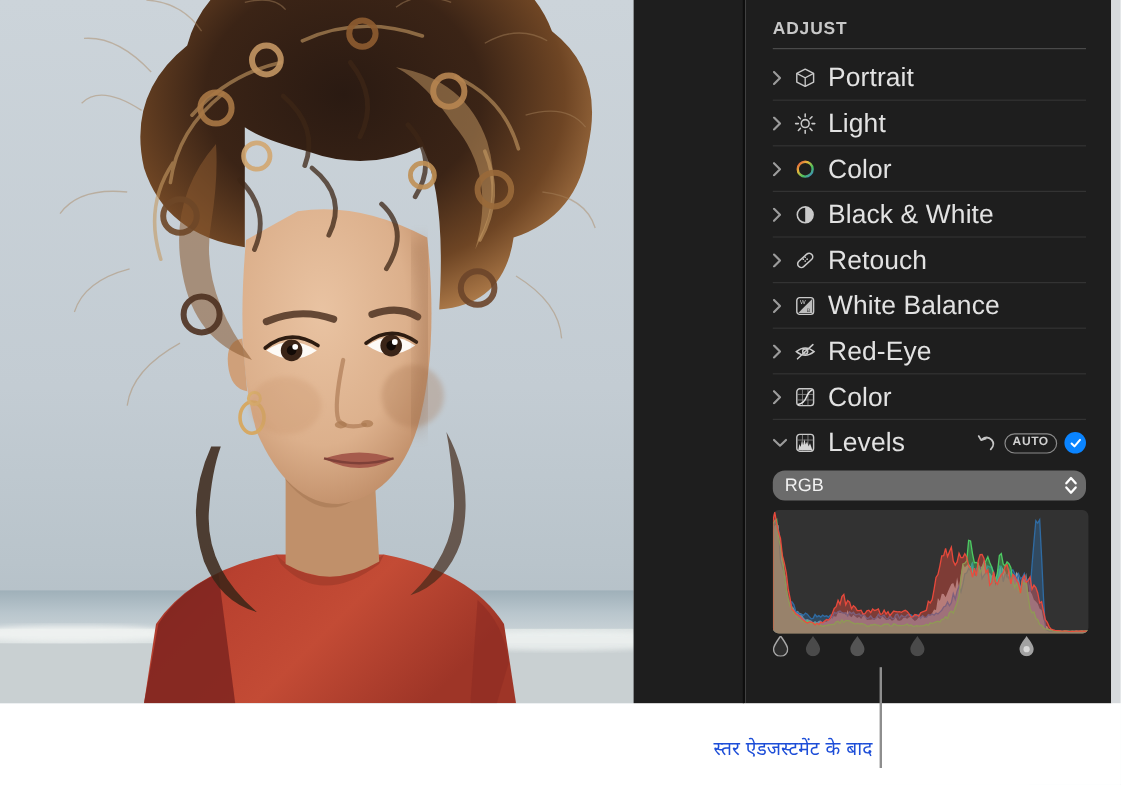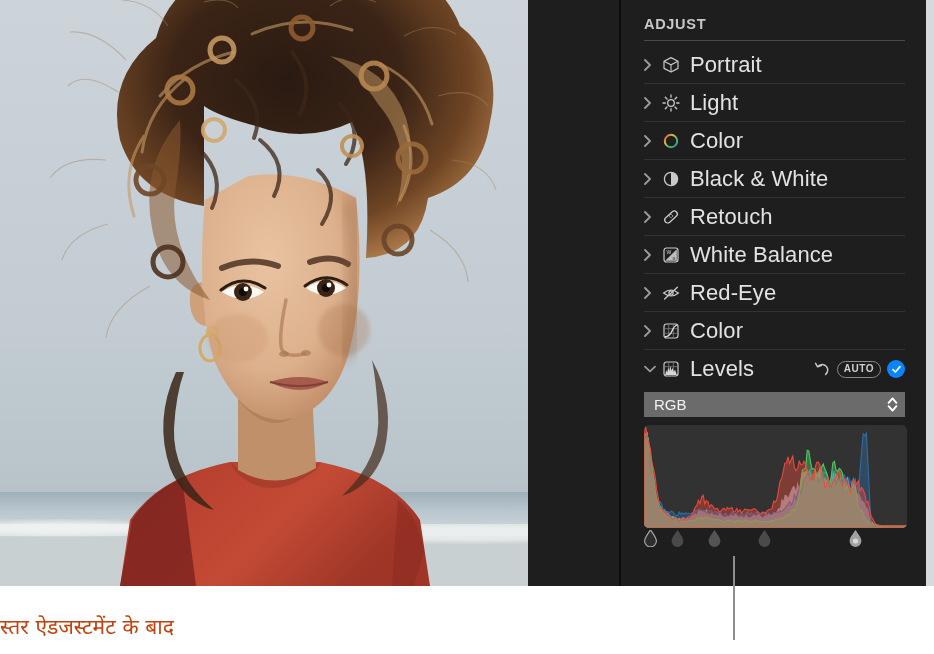--- a/index.html
+++ b/index.html
@@ -79,21 +79,21 @@
   }
   .btn-check {
     width: 18px; height: 18px; border-radius: 50%;
     background: #0a84ff; display: flex; align-items: center;
     justify-content: center;
   }
 
   
   .levels-body { padding: 4px 0 0; }
   .channel-select {
-    height: 25px; background: #6b6b6b; border-radius: 0;
+    height: 25px; background: #6b6b6b; border-radius: 10px;
     display: flex; align-items: center; justify-content: space-between;
     padding: 0 7px 0 10px; color: #f2f2f2; font-size: 15px;
     margin-bottom: 8px;
   }
   .stepper { display: flex; flex-direction: column; line-height: 6px; }
 
   .hist-box {
     position: relative; width: 263px; height: 103px;
     background: #323232; border-radius: 5px; overflow: hidden;
   }
@@ -102,21 +102,21 @@
   .slider-track { position: relative; height: 22px; margin-top: 2px; }
   .handle { position: absolute; top: 0; width: 13px; height: 17px; }
 
   
   .callout {
     position: absolute; left: 733px; top: 556px; width: 2px; height: 84px;
     background: #8e8e8e;
   }
   .caption {
     position: absolute; left: 0; top: 612px; width: 727px;
-    color: #c2410c; font-size: 21px;
+    text-align: right; color: #1d4ed8; font-size: 16px;
     font-family: "DejaVu Sans", sans-serif;
   }
 </style>
 </head>
 <body>
 
 <div id="root">
 
   <div class="photo-wrap">
     <svg class="photo-svg" viewBox="0 0 528 586" preserveAspectRatio="none">

